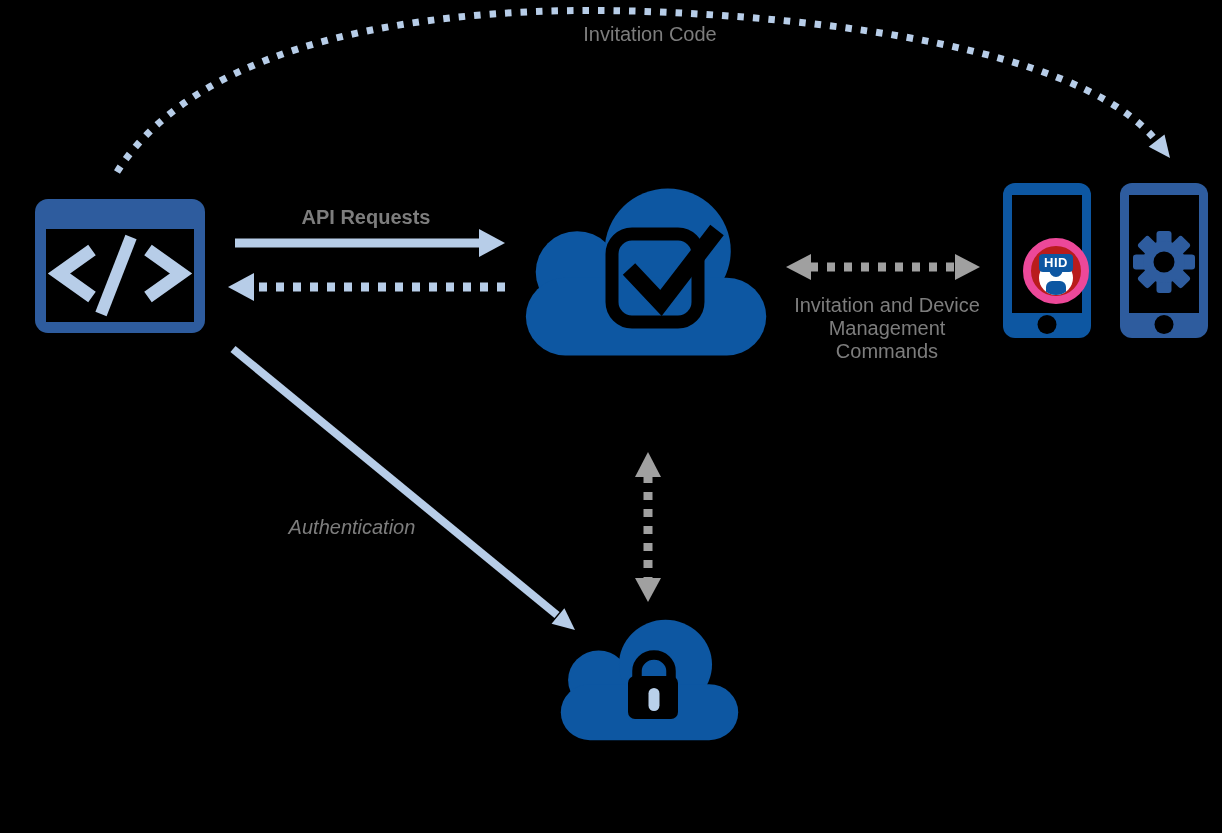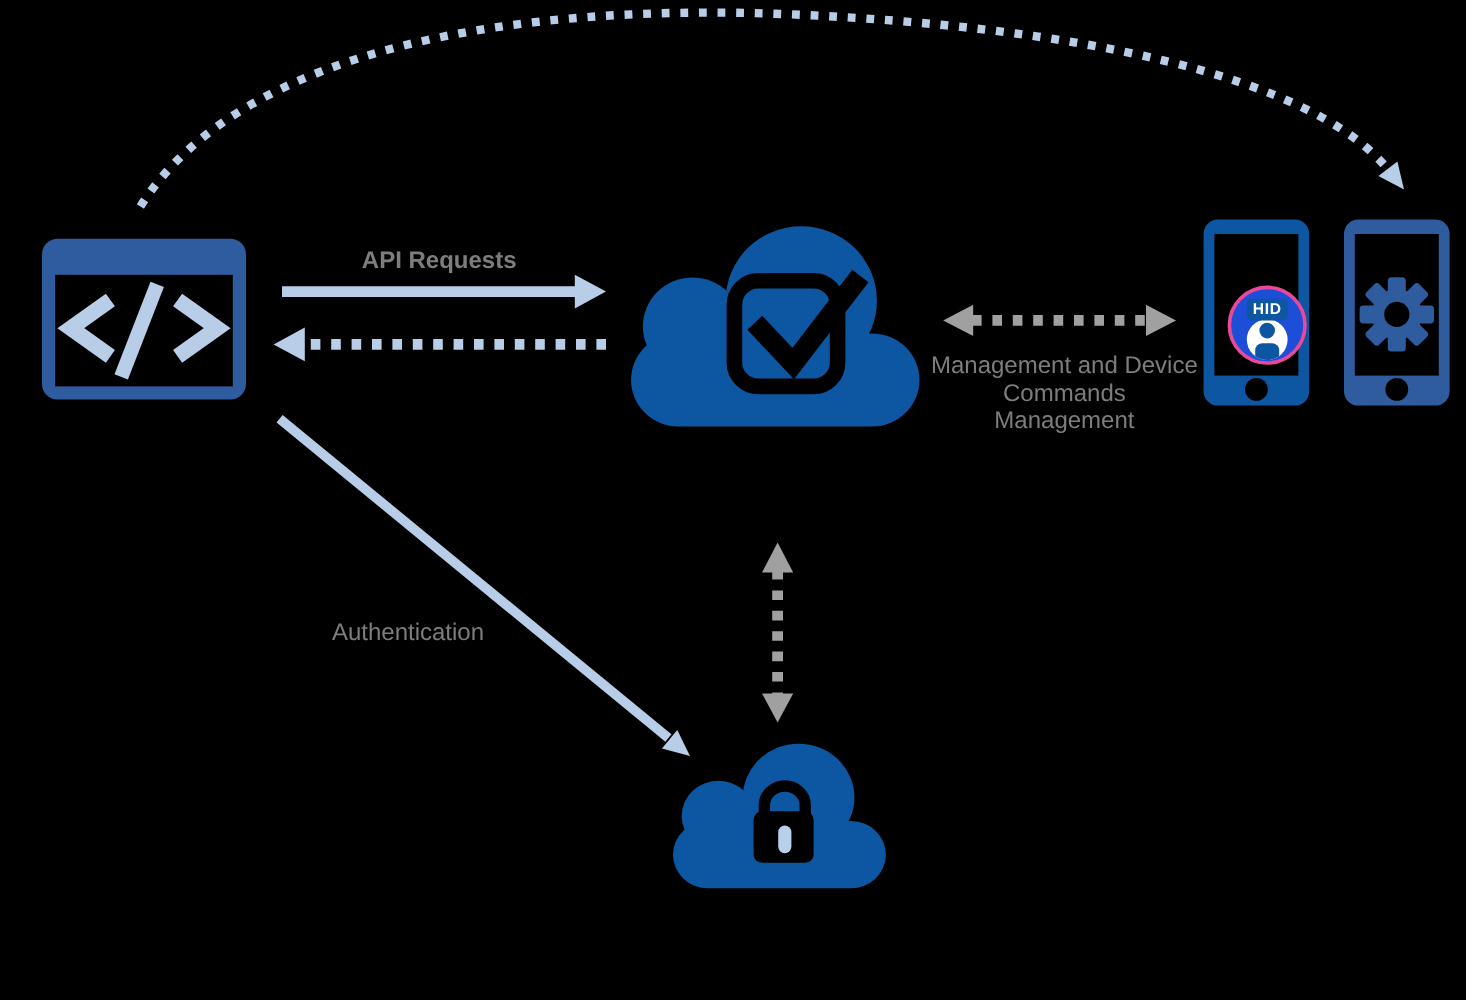--- a/index.html
+++ b/index.html
@@ -18,21 +18,21 @@
   
   .phone{position:absolute;width:88px;height:155px;border-radius:12px;}
   .phone-hid{left:1003px;top:183px;background:#0d57a2;}
   .phone-gear{left:1120px;top:183px;background:#2e5c9e;}
   .screen{position:absolute;left:9px;top:12px;width:70px;height:118px;background:#000;}
   .home-btn{position:absolute;left:50%;transform:translateX(-50%);bottom:4px;width:19px;height:19px;
             border-radius:50%;background:#000;}
 
   
   .hid-badge{position:absolute;left:11px;top:43px;width:66px;height:66px;border-radius:50%;
-             background:#1d4ed8;border:3px solid #ec4899;box-sizing:border-box;overflow:hidden;}
+             background:#b91c1c;border:8px solid #ec4899;box-sizing:border-box;overflow:hidden;}
   .hid-box{position:absolute;top:8px;left:50%;transform:translateX(-50%);background:#0d57a2;
            color:#fff;font-weight:bold;font-size:13px;line-height:16px;padding:1px 5px;
            border-radius:4px;letter-spacing:.5px;}
   .person{position:absolute;bottom:1px;left:50%;transform:translateX(-50%);width:34px;height:34px;
           border-radius:50%;background:#fff;overflow:hidden;}
   .person-head{position:absolute;top:3px;left:50%;transform:translateX(-50%);width:13px;height:13px;
                border-radius:50%;background:#0d57a2;}
   .person-torso{position:absolute;bottom:-2px;left:50%;transform:translateX(-50%);width:20px;height:16px;
                 border-radius:6px 6px 0 0;background:#0d57a2;}
 
@@ -134,25 +134,26 @@
         <rect x="-7.5" y="-31" width="15" height="15" rx="3" transform="rotate(225)"></rect>
         <rect x="-7.5" y="-31" width="15" height="15" rx="3" transform="rotate(270)"></rect>
         <rect x="-7.5" y="-31" width="15" height="15" rx="3" transform="rotate(315)"></rect>
         <circle r="21"></circle>
       </g>
       <circle r="10.5" fill="#000"></circle>
     </svg>
     <div class="home-btn"></div>
   </div>
 
+  <div class="lbl" style="left:500px;top:23px;width:300px;">Invitation Code</div>
 
   <div class="lbl" style="left:246px;top:206px;width:240px;font-weight:bold;">API Requests</div>
 
 
   <div class="lbl" style="left:767px;top:294px;width:240px;">
-    <div>Management and Device</div>
+    <div>Invitation and Device</div>
+    <div>Management</div>
     <div>Commands</div>
-    <div>Management</div>
   </div>
 
-  <div class="lbl" style="left:220px;top:516px;width:240px;">Authentication</div>
+  <div class="lbl" style="left:232px;top:516px;width:240px;font-style:italic;">Authentication</div>
 
 </div>
 
 </body></html>

